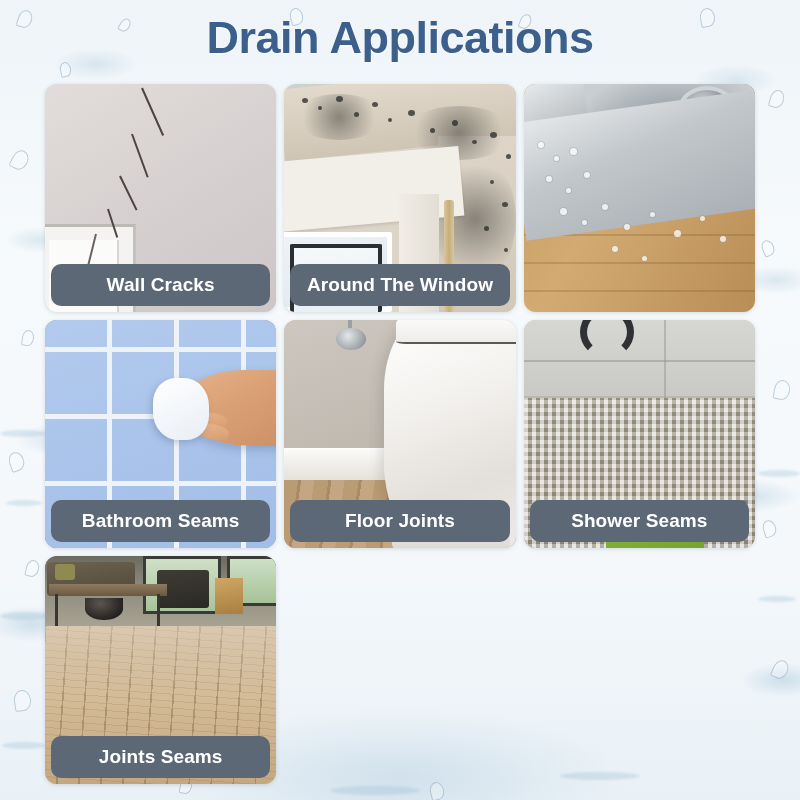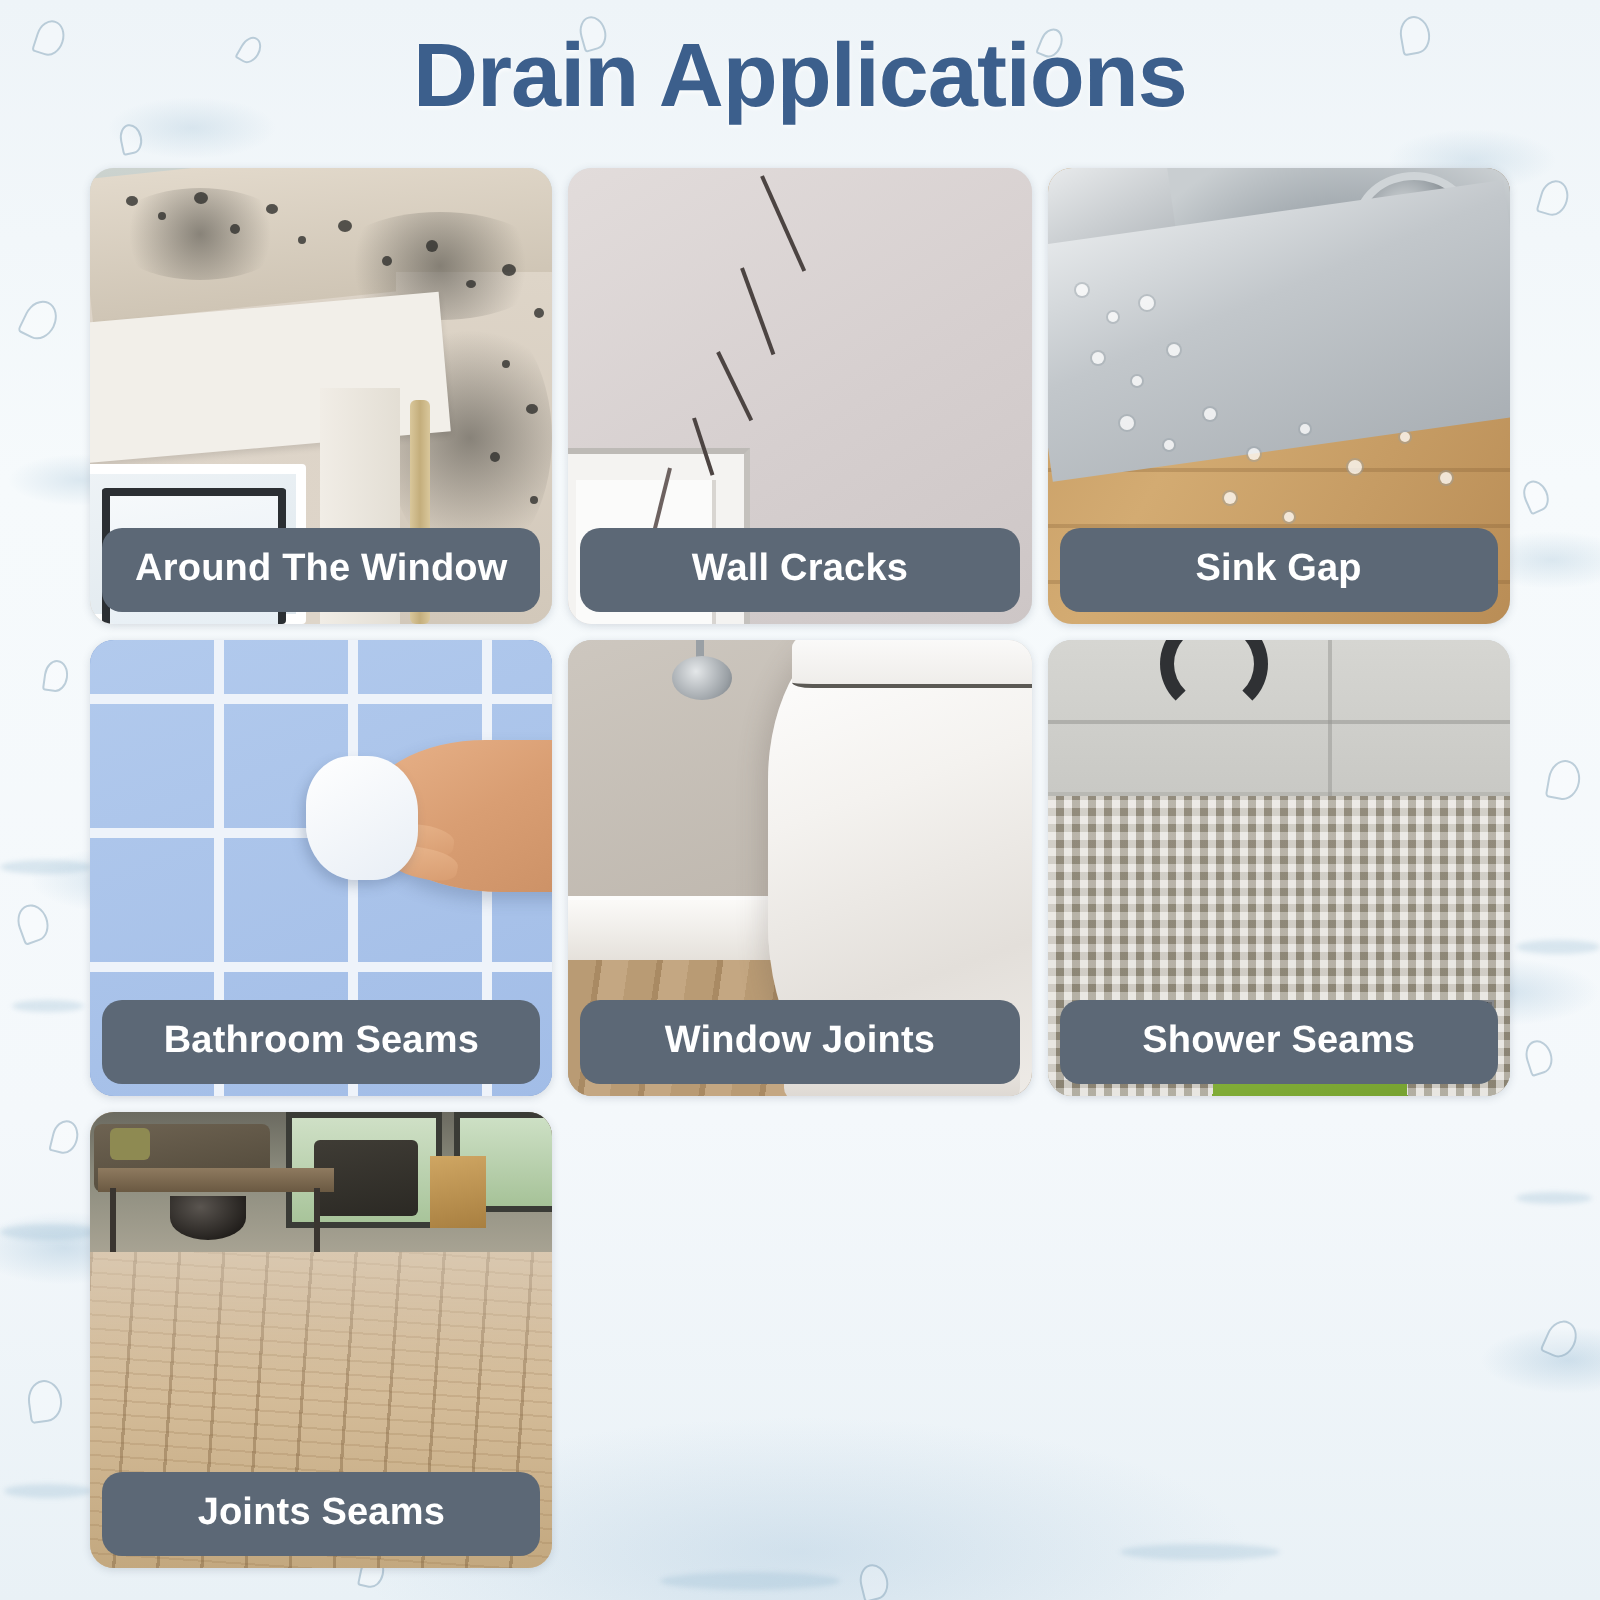--- a/index.html
+++ b/index.html
@@ -519,20 +519,34 @@
   <div class="streak" style="right:0;top:470px;width:42px;height:7px;"></div>
   <div class="streak" style="right:4px;top:596px;width:38px;height:6px;"></div>
   <div class="streak" style="left:120px;top:768px;width:70px;height:8px;"></div>
   <div class="streak" style="left:330px;top:786px;width:90px;height:9px;"></div>
   <div class="streak" style="left:560px;top:772px;width:80px;height:8px;"></div>
 </div>
 
 <h1 id="title">Drain Applications</h1>
 
 <div id="grid">
+
+  <div class="tile">
+    <div class="photo ph-wall">
+      <div class="doorframe"></div>
+      <div class="doorinner"></div>
+      <div class="crack crk1"></div>
+      <div class="crack crk2"></div>
+      <div class="crack crk3"></div>
+      <div class="crack crk4"></div>
+      <div class="crack crk5"></div>
+      <div class="crack crk6"></div>
+    </div>
+    <div class="label">Wall Cracks</div>
+  </div>
 
   <div class="tile">
     <div class="photo ph-window">
       <div class="soffit"></div>
       <div class="wallR"></div>
       <div class="moldblur" style="left:10px;top:10px;width:90px;height:46px;"></div>
       <div class="moldblur" style="left:120px;top:22px;width:110px;height:54px;"></div>
       <div class="moldblur" style="right:0;top:70px;width:82px;height:130px;"></div>
       <div class="mold" style="left:18px;top:14px;width:6px;height:5px;"></div>
       <div class="mold" style="left:34px;top:22px;width:4px;height:4px;"></div>
@@ -554,34 +568,20 @@
       <div class="frame"></div>
       <div class="jamb"></div>
       <div class="pipe"></div>
       <div class="glasspane"></div>
       <div class="glassinner"></div>
     </div>
     <div class="label">Around The Window</div>
   </div>
 
   <div class="tile">
-    <div class="photo ph-wall">
-      <div class="doorframe"></div>
-      <div class="doorinner"></div>
-      <div class="crack crk1"></div>
-      <div class="crack crk2"></div>
-      <div class="crack crk3"></div>
-      <div class="crack crk4"></div>
-      <div class="crack crk5"></div>
-      <div class="crack crk6"></div>
-    </div>
-    <div class="label">Wall Cracks</div>
-  </div>
-
-  <div class="tile">
     <div class="photo ph-sink">
       <div class="woodline" style="top:150px;"></div>
       <div class="woodline" style="top:178px;"></div>
       <div class="woodline" style="top:206px;"></div>
       <div class="basin"></div>
       <div class="bowl"></div>
       <div class="drain">
         <div class="drainholes"></div>
       </div>
       <div class="rim"></div>
@@ -595,21 +595,20 @@
       <div class="wdrop" style="left:58px;top:136px;width:5px;height:5px;"></div>
       <div class="wdrop" style="left:78px;top:120px;width:6px;height:6px;"></div>
       <div class="wdrop" style="left:100px;top:140px;width:6px;height:6px;"></div>
       <div class="wdrop" style="left:126px;top:128px;width:5px;height:5px;"></div>
       <div class="wdrop" style="left:150px;top:146px;width:7px;height:7px;"></div>
       <div class="wdrop" style="left:176px;top:132px;width:5px;height:5px;"></div>
       <div class="wdrop" style="left:196px;top:152px;width:6px;height:6px;"></div>
       <div class="wdrop" style="left:88px;top:162px;width:6px;height:6px;"></div>
       <div class="wdrop" style="left:118px;top:172px;width:5px;height:5px;"></div>
     </div>
-    <div class="label">Sink Gap</div>
   </div>
 
   <div class="tile">
     <div class="photo ph-bath">
       <div class="tilegrid"></div>
       <div class="arm"></div>
       <div class="hand"></div>
       <div class="finger" style="left:142px;top:92px;width:40px;height:16px;transform:rotate(8deg);"></div>
       <div class="finger" style="left:148px;top:104px;width:36px;height:15px;transform:rotate(12deg);"></div>
       <div class="sponge"></div>
@@ -621,21 +620,21 @@
     <div class="photo ph-toilet">
       <div class="wall"></div>
       <div class="supply"></div>
       <div class="valve"></div>
       <div class="base"></div>
       <div class="floor"></div>
       <div class="bowl"></div>
       <div class="seat"></div>
       <div class="foot"></div>
     </div>
-    <div class="label">Window Joints</div>
+    <div class="label">Floor Joints</div>
   </div>
 
   <div class="tile">
     <div class="photo ph-shower">
       <div class="wallback"></div>
       <div class="walljoint"></div>
       <div class="walljoint2"></div>
       <div class="hose"></div>
       <div class="mosaic"></div>
       <div class="lineardrain"></div>

